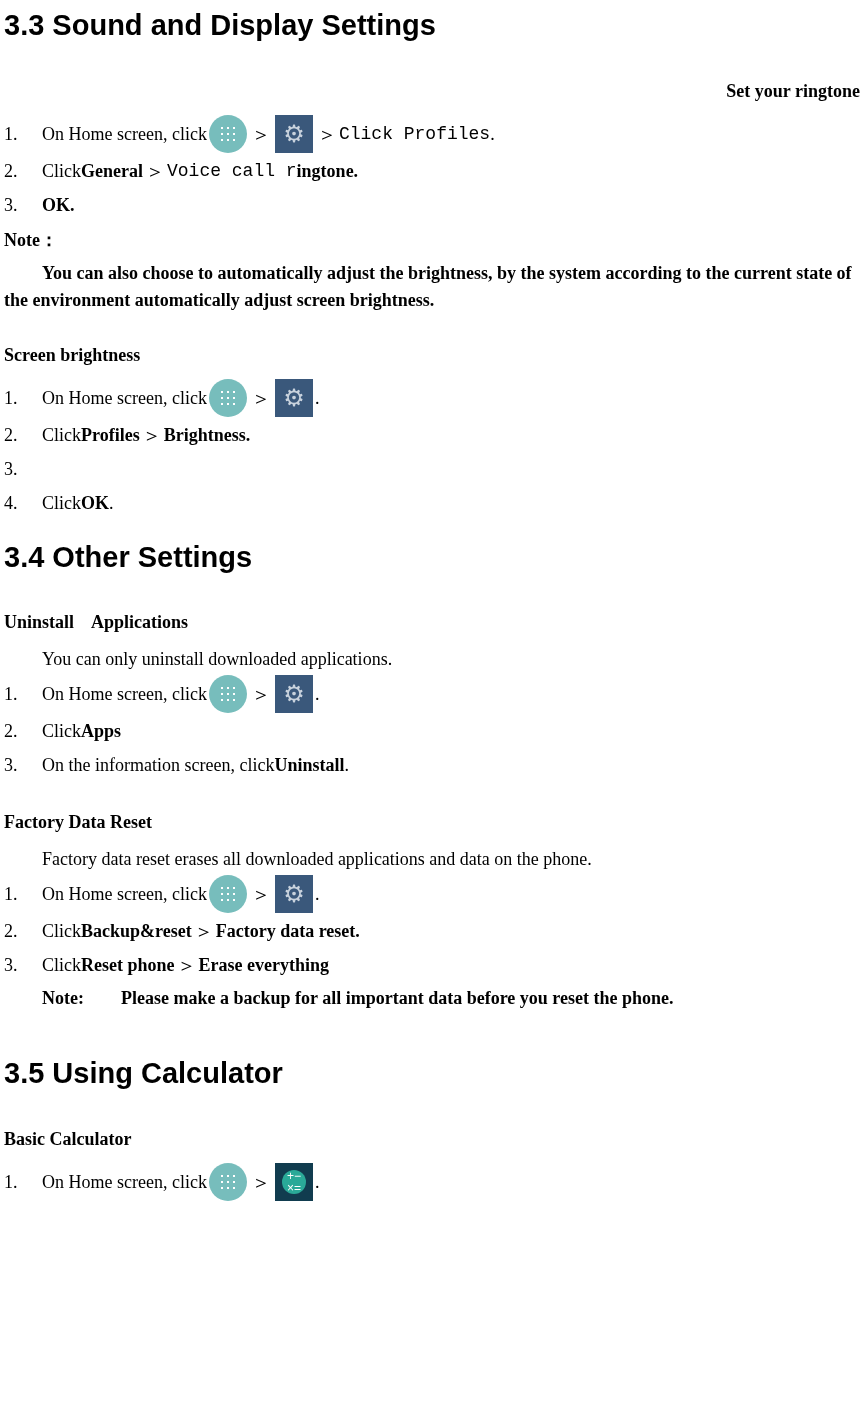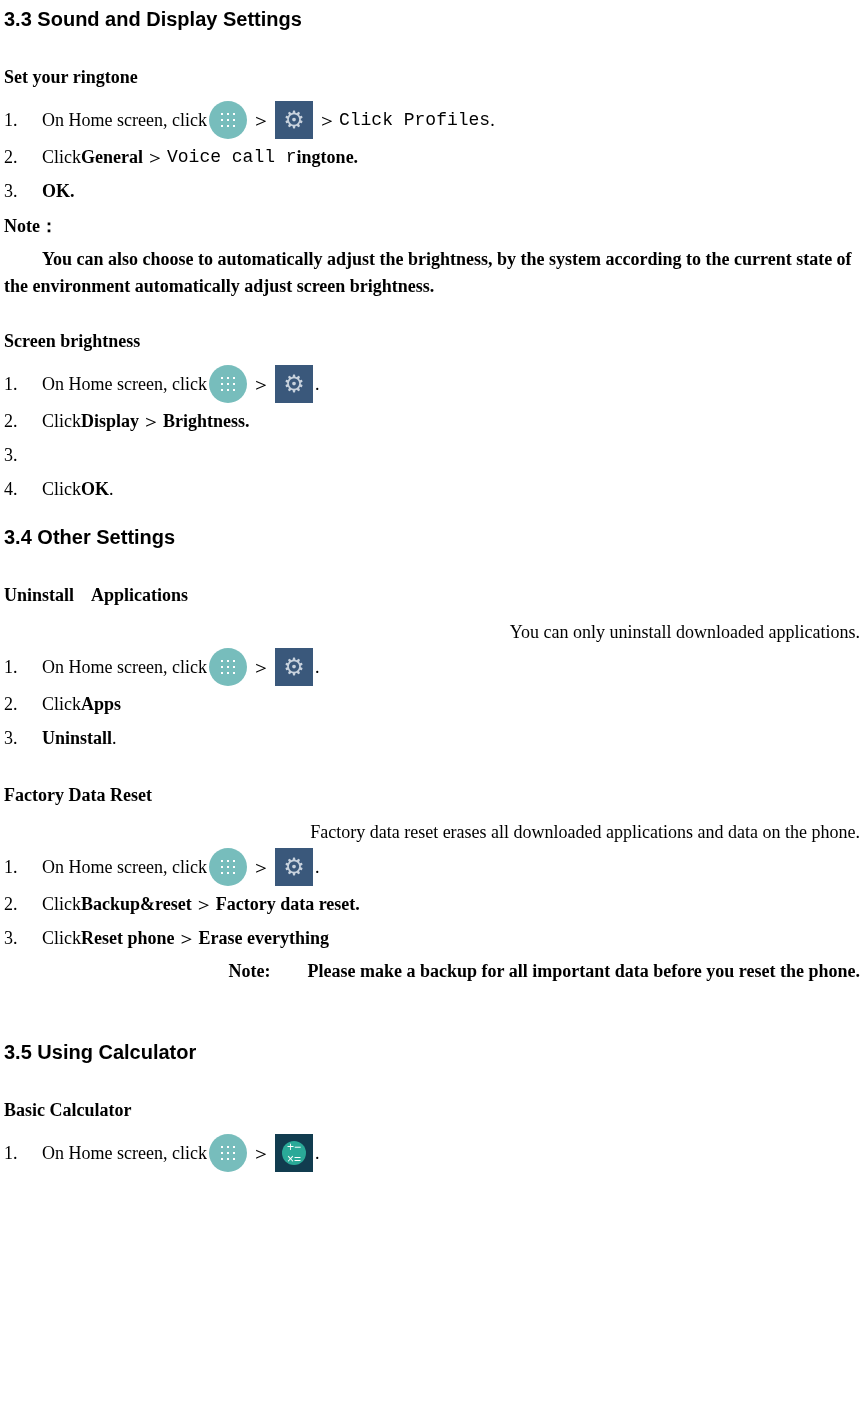--- a/index.html
+++ b/index.html
@@ -7,30 +7,31 @@
     font-size: 18px;
     line-height: 1.5;
     margin: 0;
     padding: 0 4px;
     width: 864px;
     box-sizing: border-box;
     color: #000;
   }
   h2 {
     font-family: Arial, Helvetica, sans-serif;
-    font-size: 20px;
+    font-size: 29px;
     font-weight: bold;
     margin: 4px 0 30px 0;
   }
   .subhead {
     font-weight: bold;
     margin: 28px 0 10px 0;
   }
   .subhead-top {
     margin-top: 10px;
+    text-align: right;
   }
   .ol-item {
     display: flex;
     align-items: center;
     margin: 2px 0;
     line-height: 32px;
   }
   .num {
     width: 38px;
     flex-shrink: 0;
@@ -108,21 +109,20 @@
     margin: 0 2px;
   }
   .mono {
     font-family: Consolas, "Courier New", monospace;
   }
   .note-block {
     margin: 6px 0;
   }
   .indent {
     margin-left: 38px;
-    text-align: right;
   }
   strong { font-weight: bold; }
 </style>
 </head>
 <body>
 
 <h2>3.3 Sound and Display Settings</h2>
 
 <div class="subhead subhead-top">Set your ringtone</div>
 
@@ -174,21 +174,21 @@
     <span class="gt">＞</span>
     <span class="icon-wrap"><span class="icon-box icon-settings"></span></span>
     <span>.</span>
   </span>
 </div>
 
 <div class="ol-item">
   <span class="num">2.</span>
   <span class="content">
     <span>Click </span>
-    <strong>Display</strong>
+    <strong>Profiles</strong>
     <span class="gt">＞</span>
     <strong>Brightness.</strong>
   </span>
 </div>
 
 <div class="ol-item">
   <span class="num">3.</span>
 </div>
 
 <div class="ol-item">
@@ -220,20 +220,21 @@
   <span class="num">2.</span>
   <span class="content">
     <span>Click </span>
     <strong>Apps</strong>
   </span>
 </div>
 
 <div class="ol-item">
   <span class="num">3.</span>
   <span class="content">
+    <span>On the information screen, click </span>
     <strong>Uninstall</strong>
     <span>.</span>
   </span>
 </div>
 
 <div class="subhead">Factory Data Reset</div>
 <div class="indent">Factory data reset erases all downloaded applications and data on the phone.</div>
 
 <div class="ol-item">
   <span class="num">1.</span>
@@ -265,21 +266,21 @@
     <strong>Erase everything</strong>
   </span>
 </div>
 
 <div class="indent" style="margin-top:4px;">
   <strong>Note:</strong>
   <span style="display:inline-block; width:28px;"></span>
   <strong>Please make a backup for all important data before you reset the phone.</strong>
 </div>
 
-<h2 style="margin-top:52px">3.5 Using Calculator</h2>
+<h2 style="margin-top:40px">3.5 Using Calculator</h2>
 
 <div class="subhead">Basic Calculator</div>
 
 <div class="ol-item">
   <span class="num">1.</span>
   <span class="content">
     <span>On Home screen, click</span>
     <span class="icon-wrap"><span class="icon-box icon-apps"></span></span>
     <span class="gt">＞</span>
     <span class="icon-wrap">

